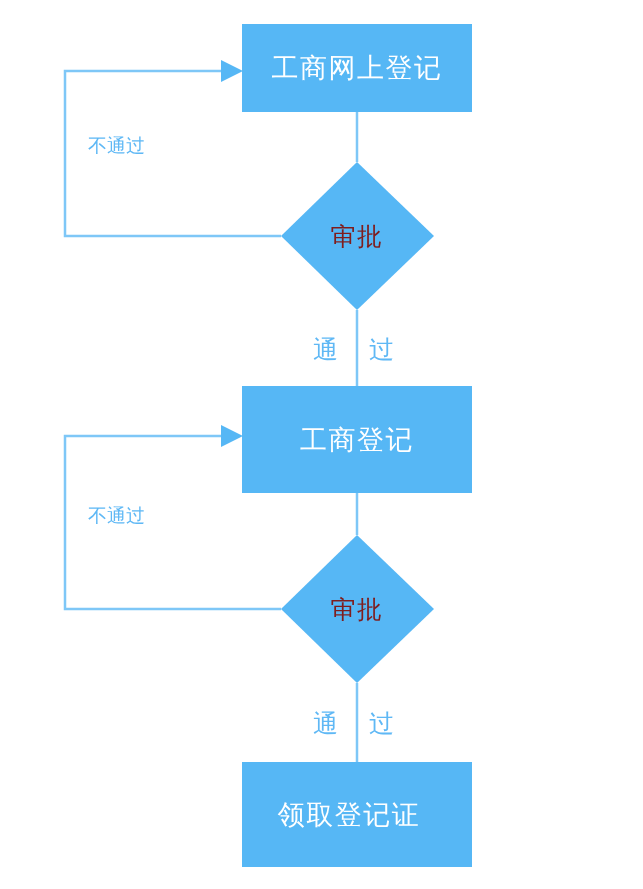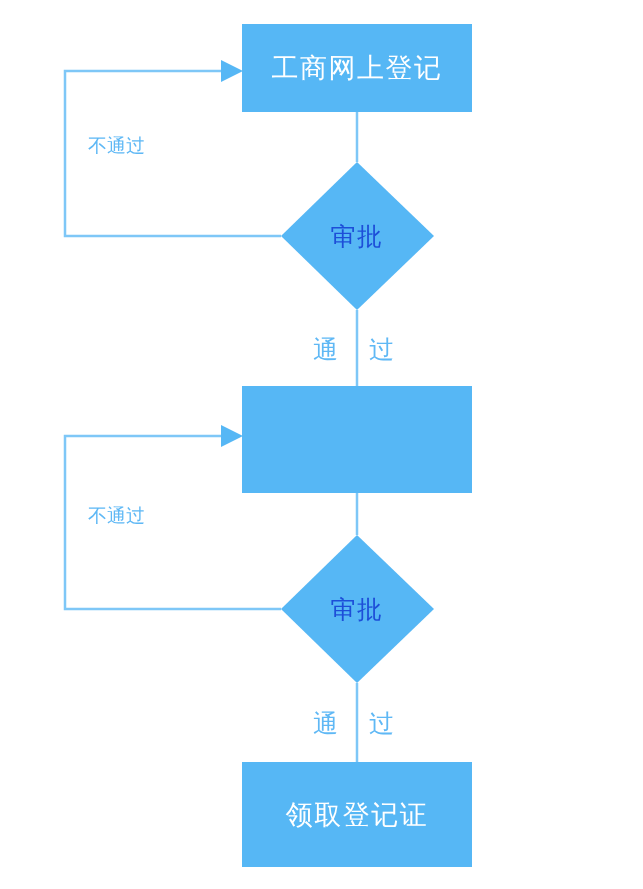--- a/index.html
+++ b/index.html
@@ -31,21 +31,21 @@
     justify-content: center;
     color: #ffffff;
     font-size: 27px;
     letter-spacing: 1.5px;
   }
   .decision-label {
     position: absolute;
     display: flex;
     align-items: center;
     justify-content: center;
-    color: #1d4ed8;
+    color: #7f1d1d;
     font-size: 25px;
     letter-spacing: 1.5px;
     width: 120px;
     height: 40px;
   }
   .edge-label {
     position: absolute;
     color: #5fb8f5;
     font-size: 19px;
     white-space: nowrap;
@@ -86,24 +86,25 @@
     <line x1="357" y1="683" x2="357" y2="762" stroke="#7ec7f7" stroke-width="2.5"></line>
 
     <polyline points="281,609 65,609 65,436 222,436" fill="none" stroke="#7ec7f7" stroke-width="2.5"></polyline>
     <polygon points="221,425 243,436 221,447" fill="#56b7f5"></polygon>
   </svg>
 
   <div class="process-box" style="left:242px; top:24px; width:230px; height:88px;">工商网上登记</div>
 
   <div class="decision-label" style="left:297px; top:216px;">审批</div>
 
+  <div class="process-box" style="left:242px; top:386px; width:230px; height:107px;">工商登记</div>
 
   <div class="decision-label" style="left:297px; top:589px;">审批</div>
 
-  <div class="process-box" style="left:242px; top:762px; width:230px; height:105px;">领取登记证</div>
+  <div class="process-box" style="left:234px; top:762px; width:230px; height:105px;">领取登记证</div>
 
   <div class="edge-label" style="left:88px; top:133px;">不通过</div>
 
   <div class="edge-label-split" style="left:313px; top:333px;">通</div>
   <div class="edge-label-split" style="left:369px; top:333px;">过</div>
 
   <div class="edge-label" style="left:88px; top:503px;">不通过</div>
 
   <div class="edge-label-split" style="left:313px; top:707px;">通</div>
   <div class="edge-label-split" style="left:369px; top:707px;">过</div>

